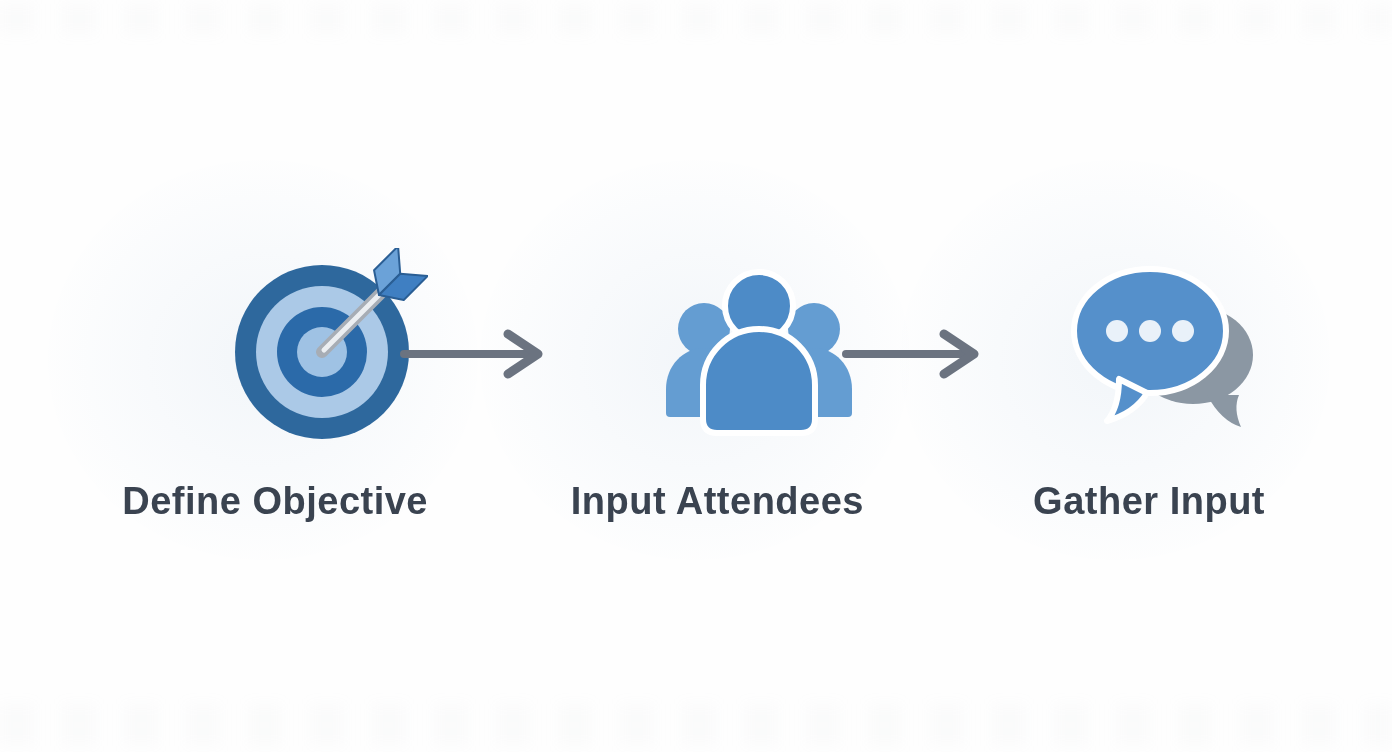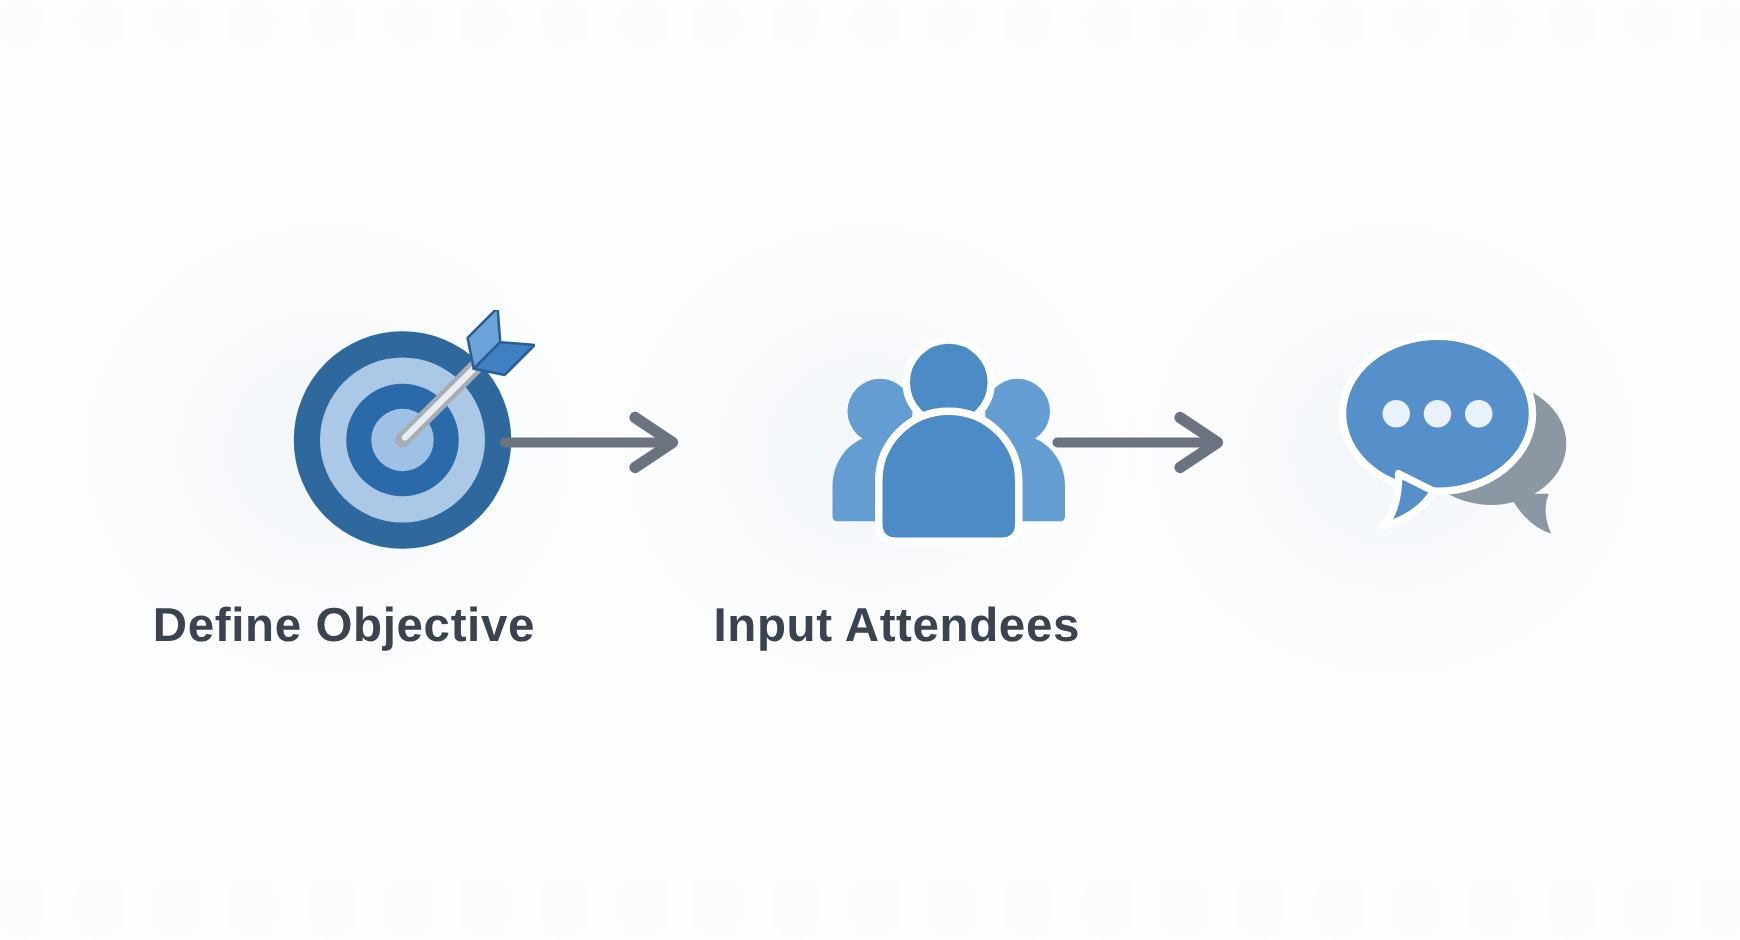--- a/index.html
+++ b/index.html
@@ -145,15 +145,16 @@
         <path d="M142,144 q14,26 34,32 q-8,-18 -2,-32 z" fill="#8b97a3"></path>
 
         <ellipse cx="85" cy="80" rx="76" ry="62" fill="#5590cb" stroke="#ffffff" stroke-width="6"></ellipse>
         <path d="M54,128 q0,28 -12,42 q28,-8 40,-28 z" fill="#5590cb" stroke="#ffffff" stroke-width="6" stroke-linejoin="round"></path>
 
         <circle cx="52" cy="80" r="11" fill="#e9f1f9"></circle>
         <circle cx="85" cy="80" r="11" fill="#e9f1f9"></circle>
         <circle cx="118" cy="80" r="11" fill="#e9f1f9"></circle>
       </svg>
     </div>
+    <div class="step-label">Gather Input</div>
   </div>
 
 </div>
 
 </body></html>

